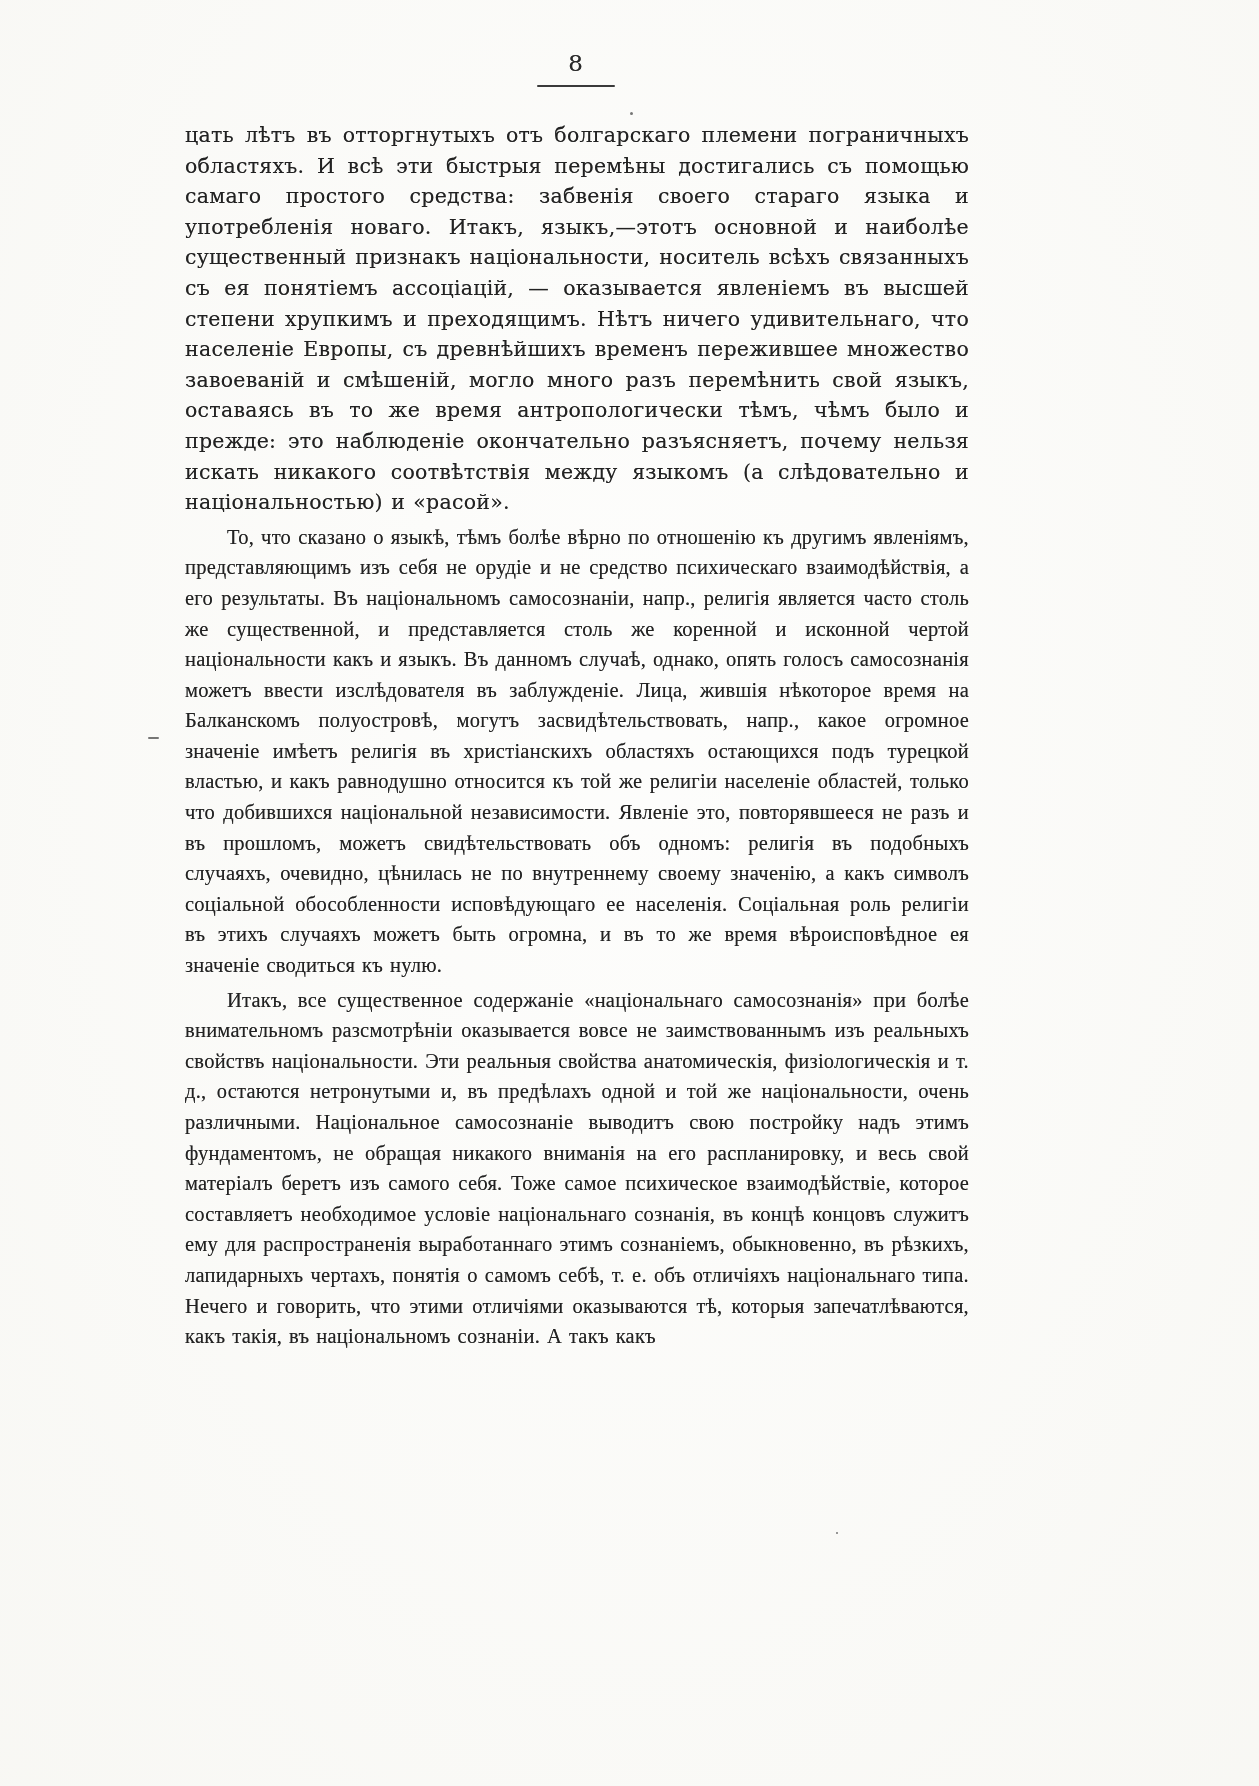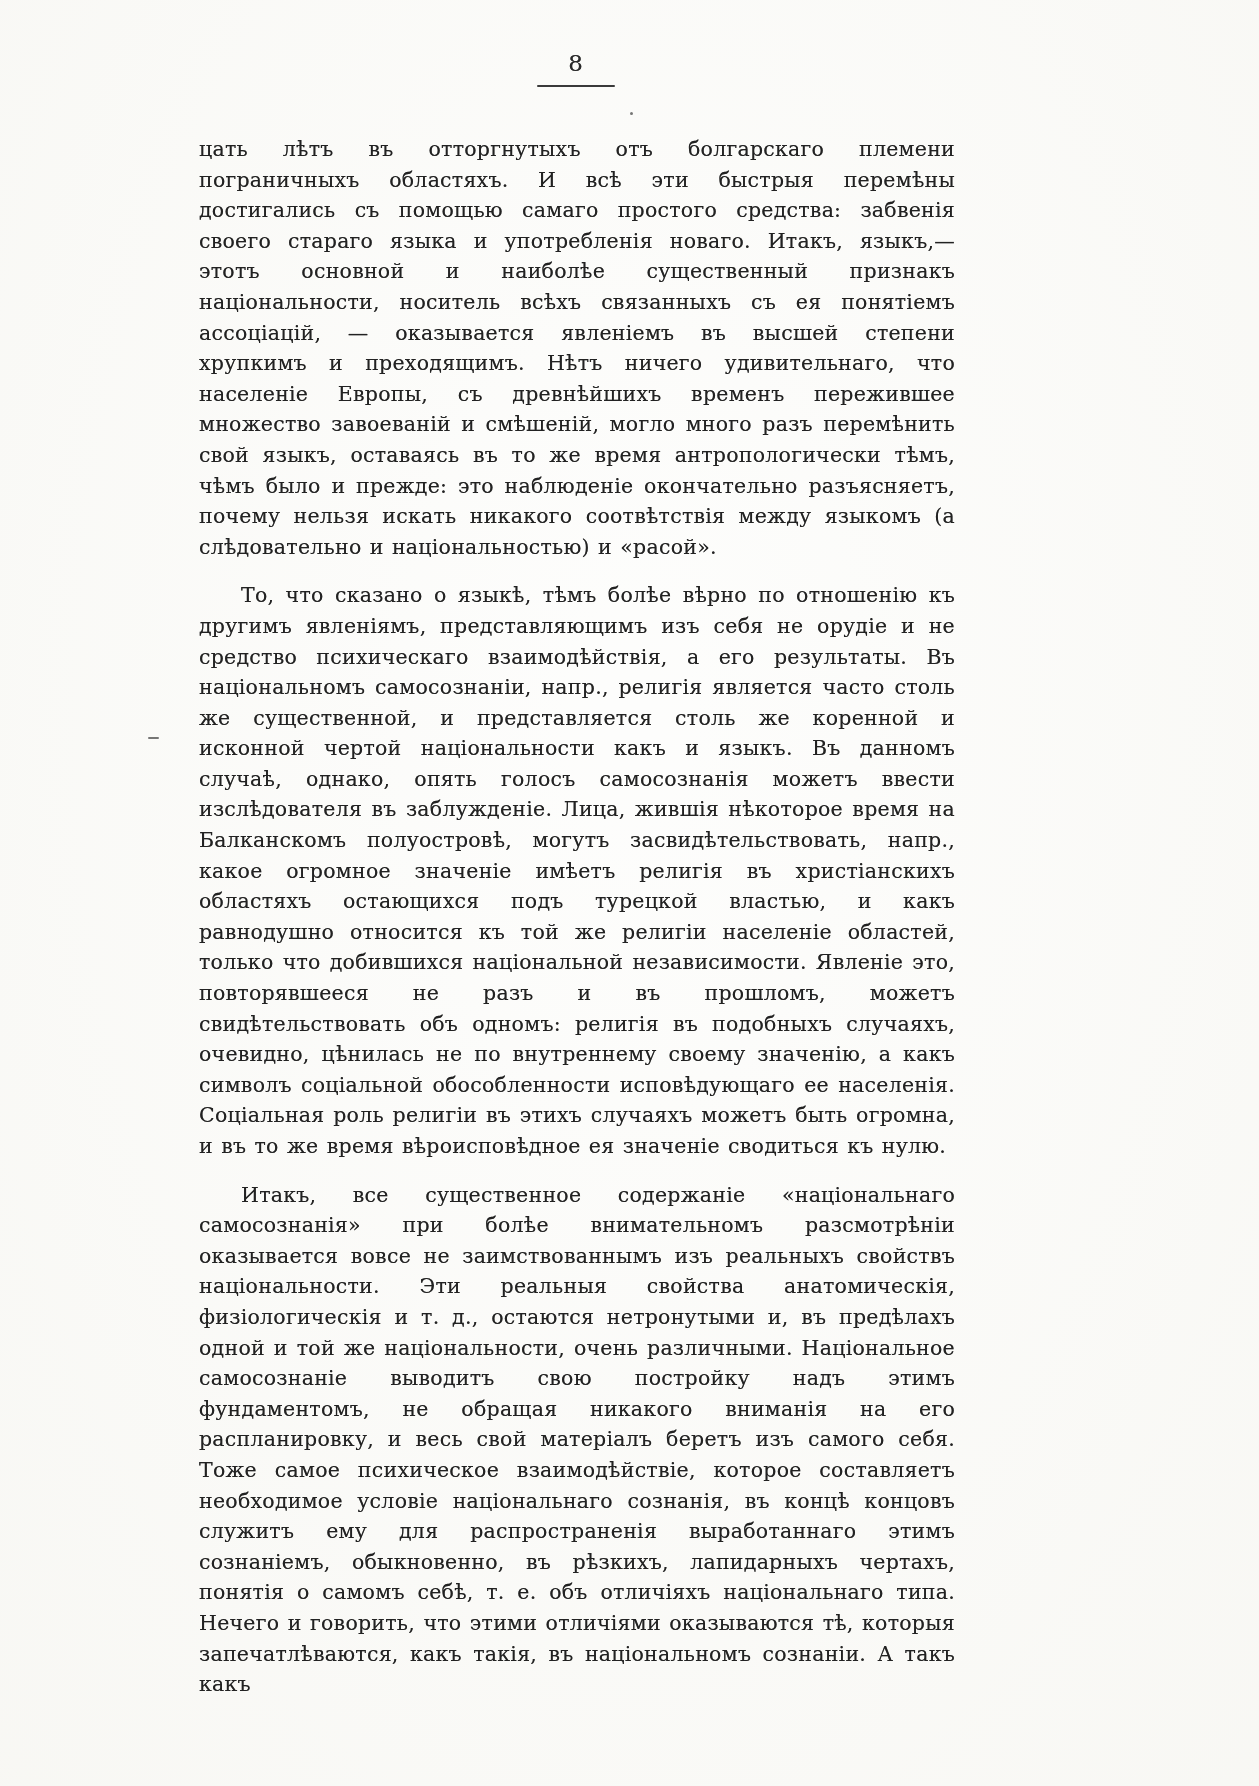--- a/index.html
+++ b/index.html
@@ -50,26 +50,27 @@
     width: 792px;
     font-size: 20.5px;
     line-height: 30.6px;
     text-align: justify;
     letter-spacing: 0.25px;
     word-spacing: 1.5px;
     color: #222;
     text-shadow: 0 0 0.5px rgba(25,25,25,0.5);
   }
   .text-block p {
-    margin: 18px;
+    margin: 4px;
     padding: 0;
     text-indent: 0;
   }
   .text-block p.indent {
     text-indent: 42px;
+    font-family: Liberation Serif, serif;
   }
   .artifact {
     position: absolute;
     background: #4a4a4a;
     border-radius: 50%;
     opacity: 0.75;
   }
   .artifact.dot-top {
     top: 112px;
     left: 630px;

